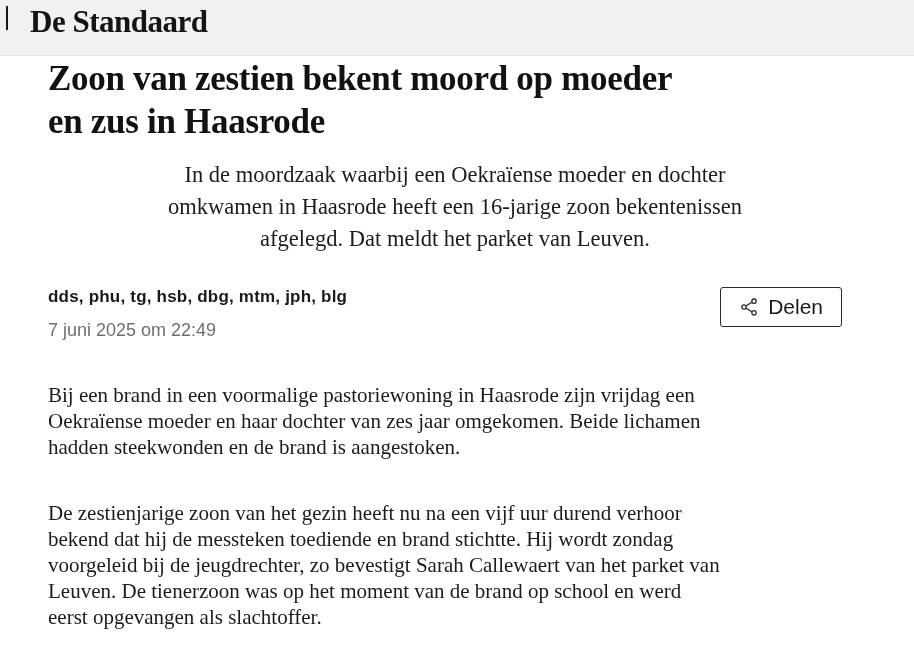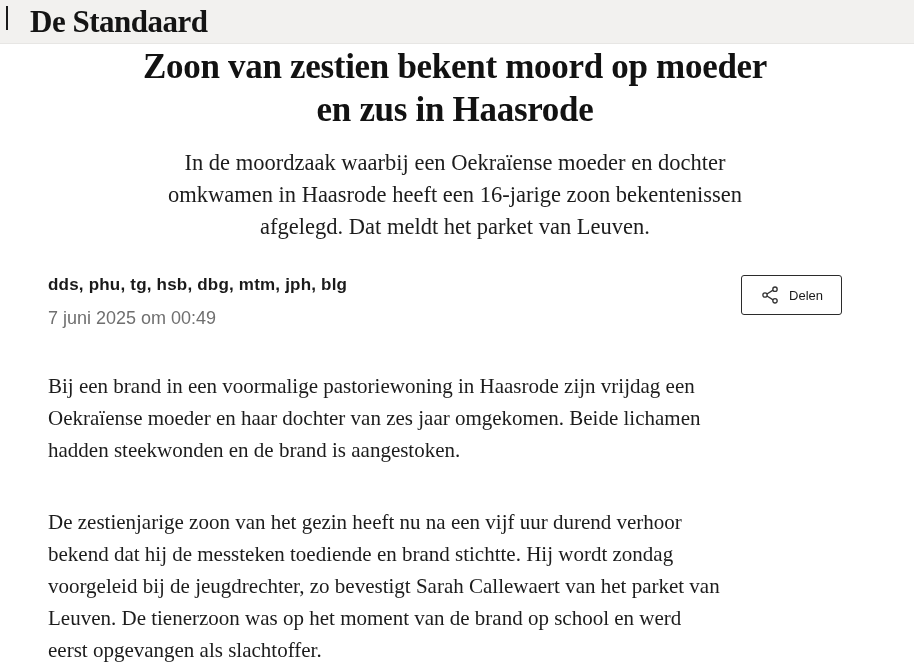--- a/index.html
+++ b/index.html
@@ -4,21 +4,21 @@
 <style>
   * { margin: 0; padding: 0; box-sizing: border-box; }
   html, body { width: 914px; height: 671px; }
   body {
     background: #ffffff;
     overflow: hidden;
     font-family: "Liberation Sans", "DejaVu Sans", sans-serif;
   }
   .topbar {
     position: relative;
-    height: 44px;
+    height: 56px;
     background: #f2f1ef;
     border-bottom: 1px solid #e7e6e4;
   }
   .logo-tick {
     position: absolute;
     left: 6px; top: 6px;
     width: 2px; height: 24px;
     background: #1a1a1a;
   }
   .logo {
@@ -37,21 +37,20 @@
   }
   .headline {
     margin-top: 1px;
     font-family: "Liberation Serif", "DejaVu Serif", serif;
     font-weight: 700;
     font-size: 35px;
     line-height: 43px;
     letter-spacing: -0.3px;
     color: #121212;
     white-space: pre-line;
-    text-align: center;
   }
   .intro {
     margin-top: 16px;
     font-family: "Liberation Serif", "DejaVu Serif", serif;
     font-size: 22.5px;
     line-height: 32px;
     color: #1c1c1c;
     white-space: pre-line;
     text-align: center;
   }
@@ -78,29 +77,29 @@
     display: inline-flex;
     align-items: center;
     gap: 9px;
     margin-right: 20px;
     height: 40px;
     padding: 0 18px;
     background: #ffffff;
     border: 1.5px solid #2b2b2b;
     border-radius: 3px;
     font-family: "Liberation Sans", "DejaVu Sans", sans-serif;
-    font-size: 13px;
+    font-size: 21px;
     color: #1a1a1a;
     cursor: pointer;
   }
   .share-btn svg { display: block; }
   .body-p {
     font-family: "Liberation Serif", "DejaVu Serif", serif;
     font-size: 21px;
-    line-height: 32px;
+    line-height: 26px;
     color: #1c1c1c;
     white-space: pre-line;
   }
   .body-p.first { margin-top: 41px; }
   .body-p.second { margin-top: 40px; }
 </style>
 </head>
 <body>
 
 <header class="topbar">
@@ -112,21 +111,21 @@
   <h1 class="headline">Zoon van zestien bekent moord op moeder
 en zus in Haasrode</h1>
 
   <p class="intro">In de moordzaak waarbij een Oekraïense moeder en dochter
 omkwamen in Haasrode heeft een 16-jarige zoon bekentenissen
 afgelegd. Dat meldt het parket van Leuven.</p>
 
   <div class="meta-row">
     <div class="meta-left">
       <div class="byline">dds, phu, tg, hsb, dbg, mtm, jph, blg</div>
-      <div class="pubdate">7 juni 2025 om 00:49</div>
+      <div class="pubdate">7 juni 2025 om 22:49</div>
     </div>
     <button class="share-btn">
       <span>
         <svg width="20" height="20" viewBox="0 0 24 24" fill="none" stroke="#333333" stroke-width="1.6">
           <circle cx="18" cy="5" r="2.6"></circle>
           <circle cx="6" cy="12" r="2.6"></circle>
           <circle cx="18" cy="19" r="2.6"></circle>
           <line x1="8.3" y1="10.8" x2="15.7" y2="6.2"></line>
           <line x1="8.3" y1="13.2" x2="15.7" y2="17.8"></line>
         </svg>

